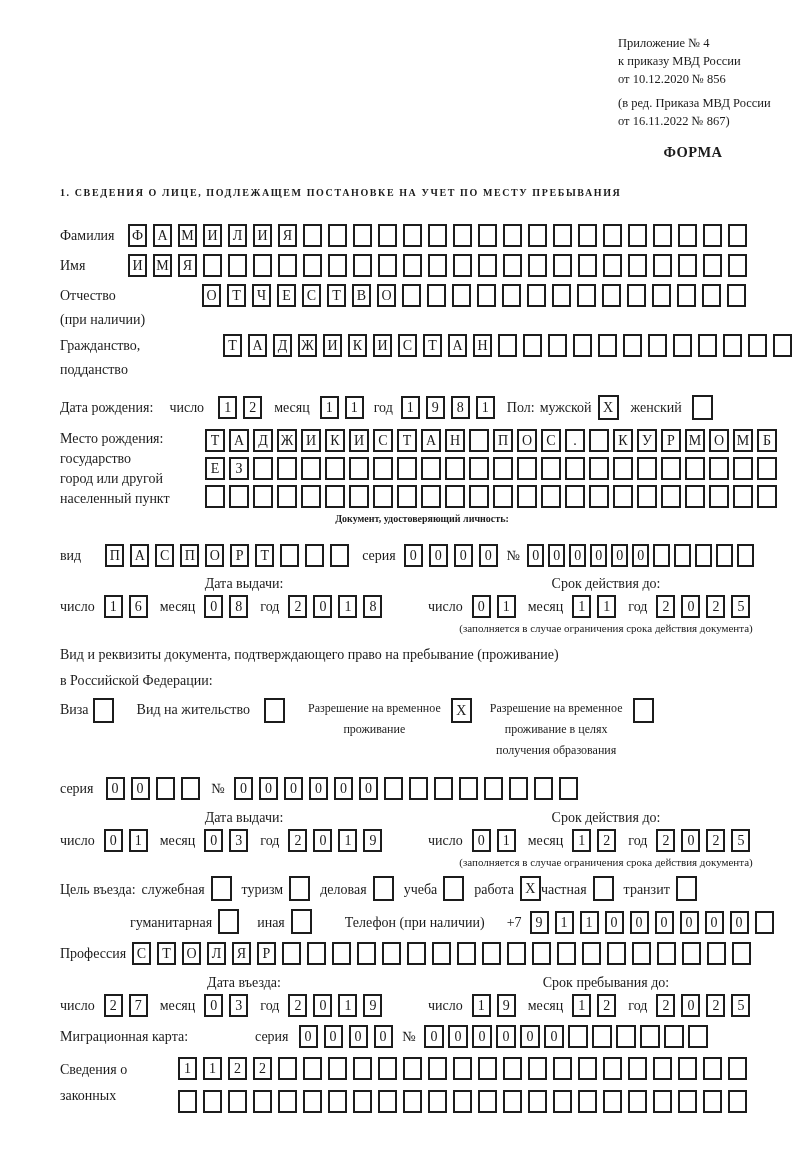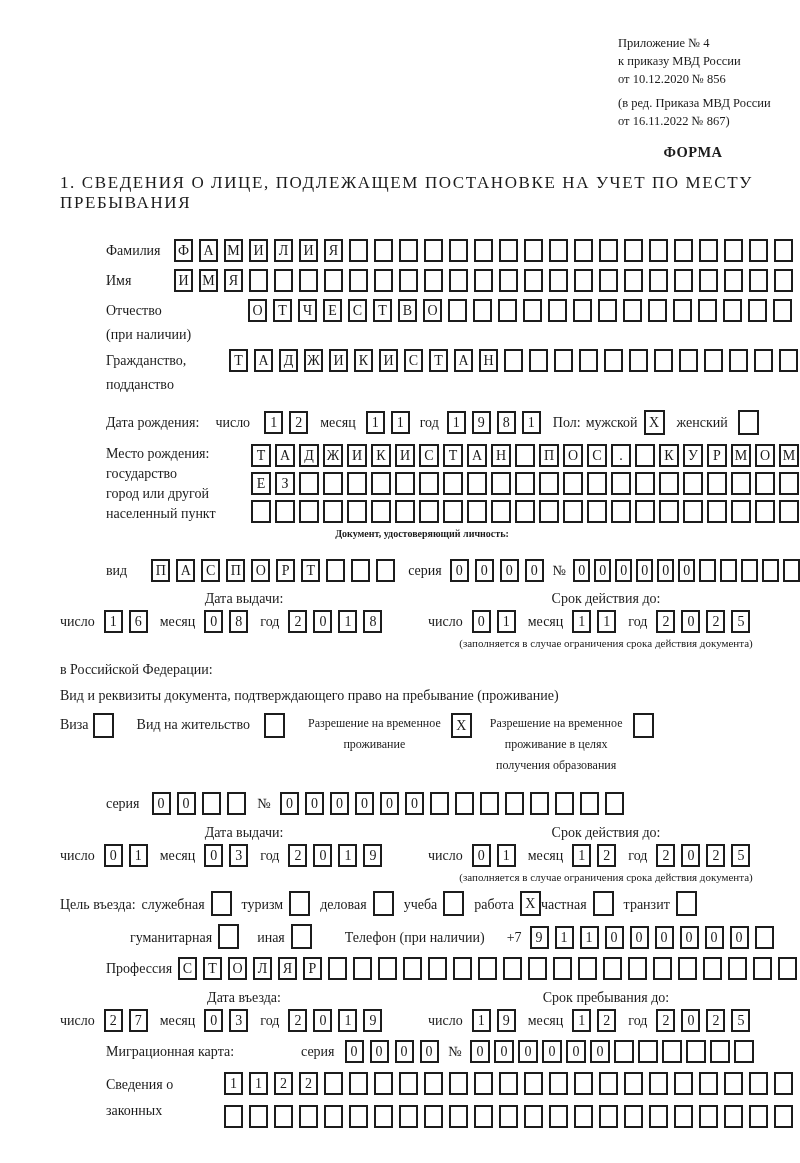--- a/index.html
+++ b/index.html
@@ -10,24 +10,24 @@
   .page{padding:34px 16px 0 60px;width:724px;}
 
   
   .appendix{margin-left:558px;width:190px;font-size:12.5px;line-height:18px;}
   .appendix .sub{margin-top:6px;}
   .form-label{margin-left:558px;width:150px;text-align:center;font-weight:bold;font-size:14.5px;margin-top:14px;letter-spacing:.5px;}
 
   
   .title{text-align:center;font-weight:bold;font-size:15.5px;line-height:22px;margin-top:16px;}
   .title .blank{display:inline-block;width:55px;border-bottom:2.5px solid #2a2a2a;margin-left:10px;vertical-align:baseline;}
-  .sect-heading{font-weight:normal;font-size:17px;letter-spacing:1.6px;margin-top:12px;margin-bottom:26px;}
+  .sect-heading{font-weight:bold;font-size:10px;letter-spacing:1.6px;margin-top:26px;margin-bottom:26px;}
 
   
-  .frow{display:flex;align-items:flex-start;margin-bottom:7px;margin-left:46px;}
+  .frow{display:flex;align-items:flex-start;margin-bottom:7px;}
   .lbl{font-size:14px;line-height:23px;white-space:nowrap;}
   .lbl-multi{font-size:14px;line-height:24px;}
   .w68{flex:0 0 68px;}
   .w123{flex:0 0 123px;}
   .w142{flex:0 0 142px;}
   .w145{flex:0 0 145px;line-height:20px;}
   .w118{flex:0 0 118px;}
   .w195{flex:0 0 195px;}
 
   
@@ -174,21 +174,21 @@
         <span class="cell"></span>
         <span class="cell"></span>
         <span class="cell"></span>
         <span class="cell"></span>
         <span class="cell"></span>
         <span class="cell"></span>
         <span class="cell"></span>
       </span>
   </div>
 
-  <div class="frow" style="margin-bottom:13px;">
+  <div class="frow" style="margin-bottom:13px;gap:40px;">
     <span class="lbl-multi w123">
       <span style="display:block">Гражданство,</span>
       <span style="display:block">подданство</span>
     </span>
     <span class="cellrow">
         <span class="cell">Т</span>
         <span class="cell">А</span>
         <span class="cell">Д</span>
         <span class="cell">Ж</span>
         <span class="cell">И</span>
@@ -408,22 +408,22 @@
             <span class="cell">0</span>
             <span class="cell">2</span>
             <span class="cell">5</span>
           </span>
       </div>
       <div class="note">(заполняется в случае ограничения срока действия документа)</div>
     </div>
   </div>
 
   <div class="lbl-multi" style="line-height:26px;">
+    <span style="display:block">Вид и реквизиты документа, подтверждающего право на пребывание (проживание)</span>
     <span style="display:block">в Российской Федерации:</span>
-    <span style="display:block">Вид и реквизиты документа, подтверждающего право на пребывание (проживание)</span>
   </div>
 
   <div class="resopts">
     <div class="pair gap26">
       <span class="lbl gap4">Виза</span>
       <span class="cb"></span>
     </div>
     <div class="pair gap26">
       <span class="lbl gap14">Вид на жительство</span>
       <span class="cb"></span>

